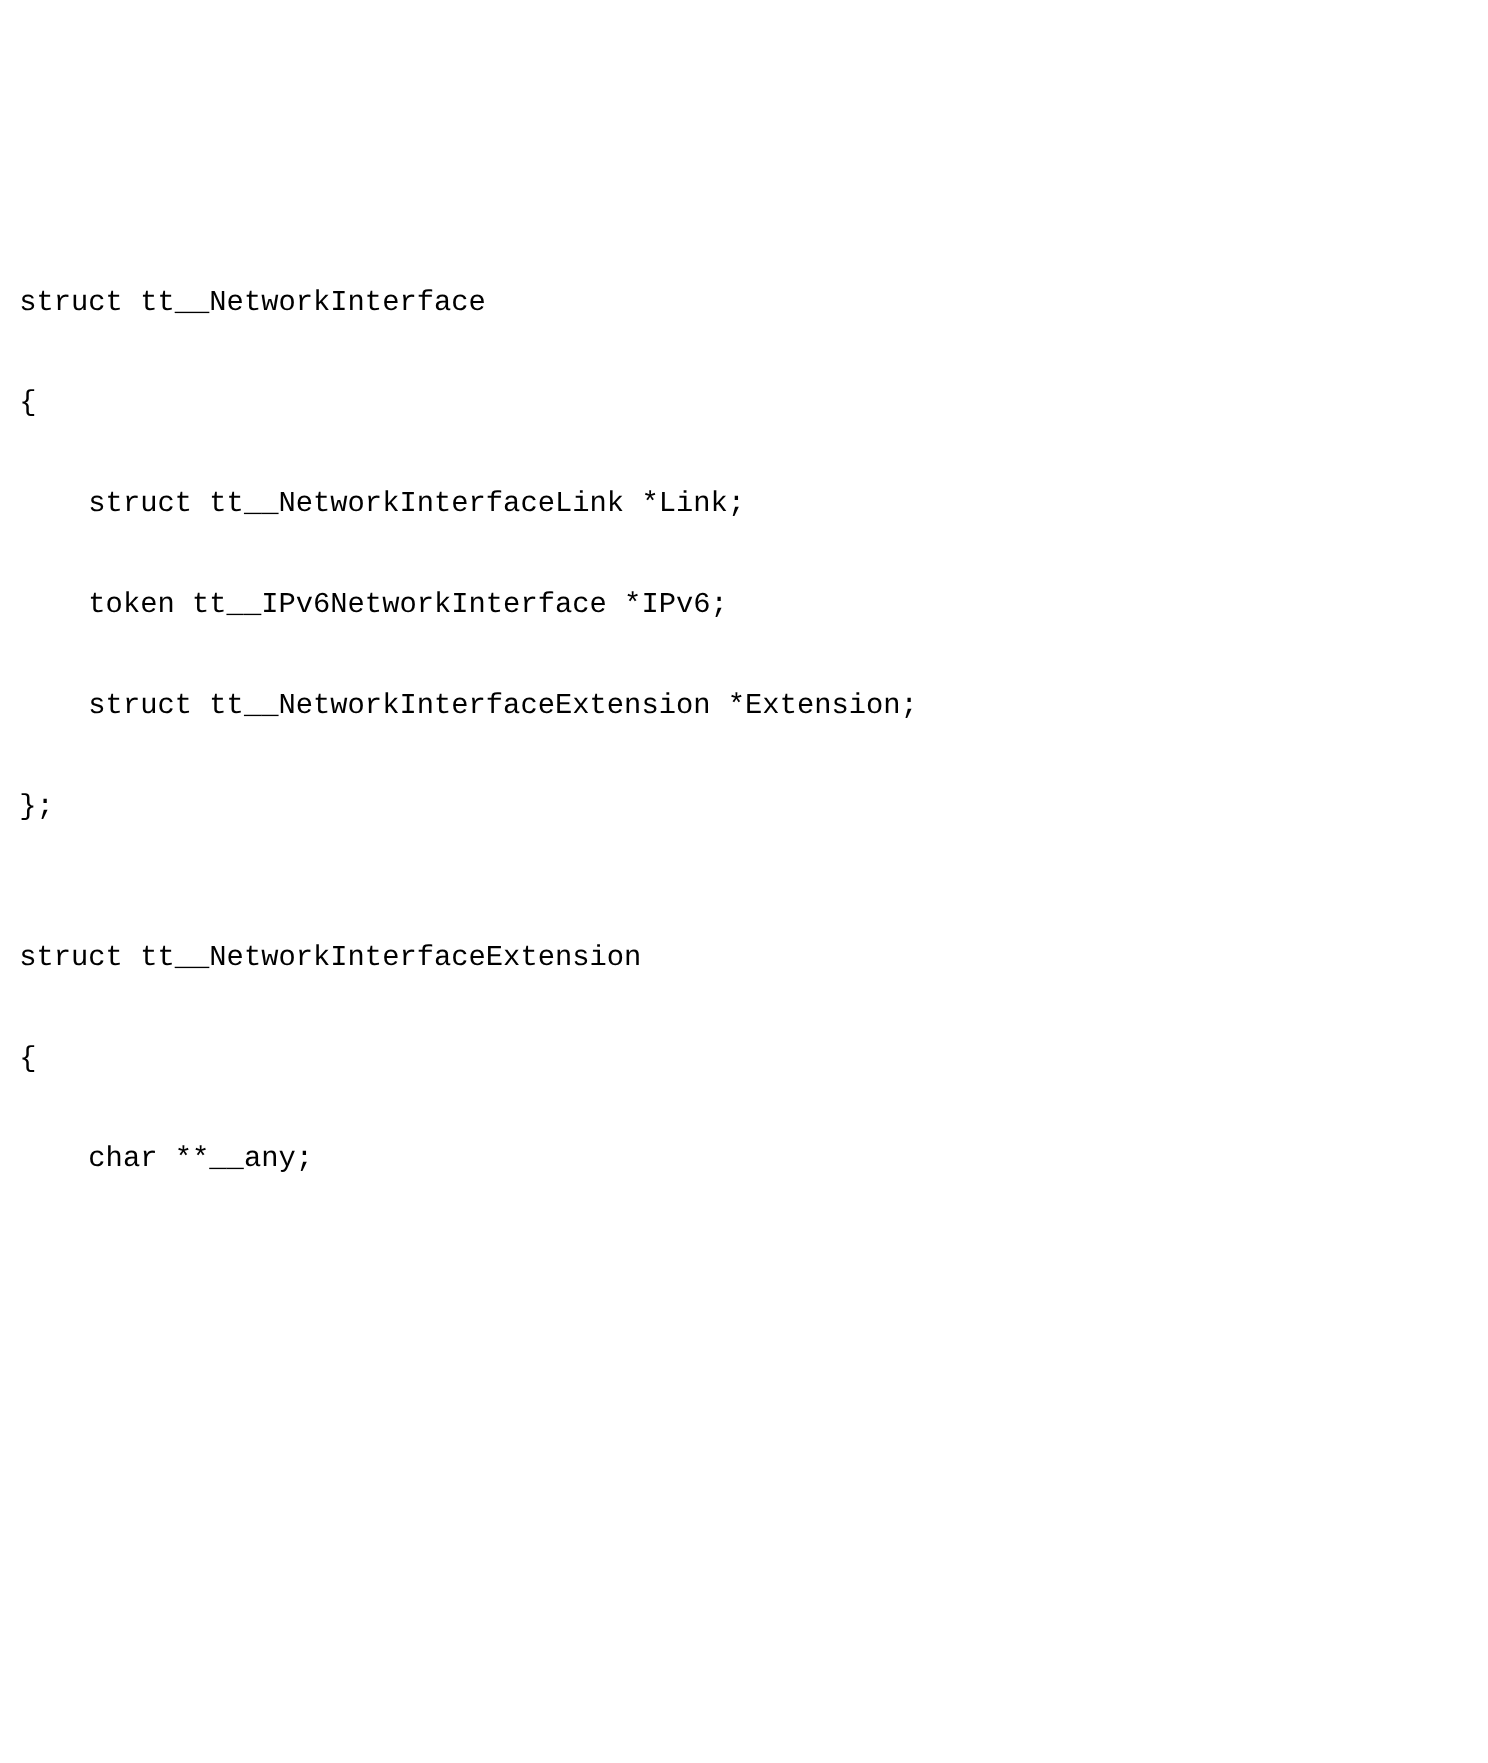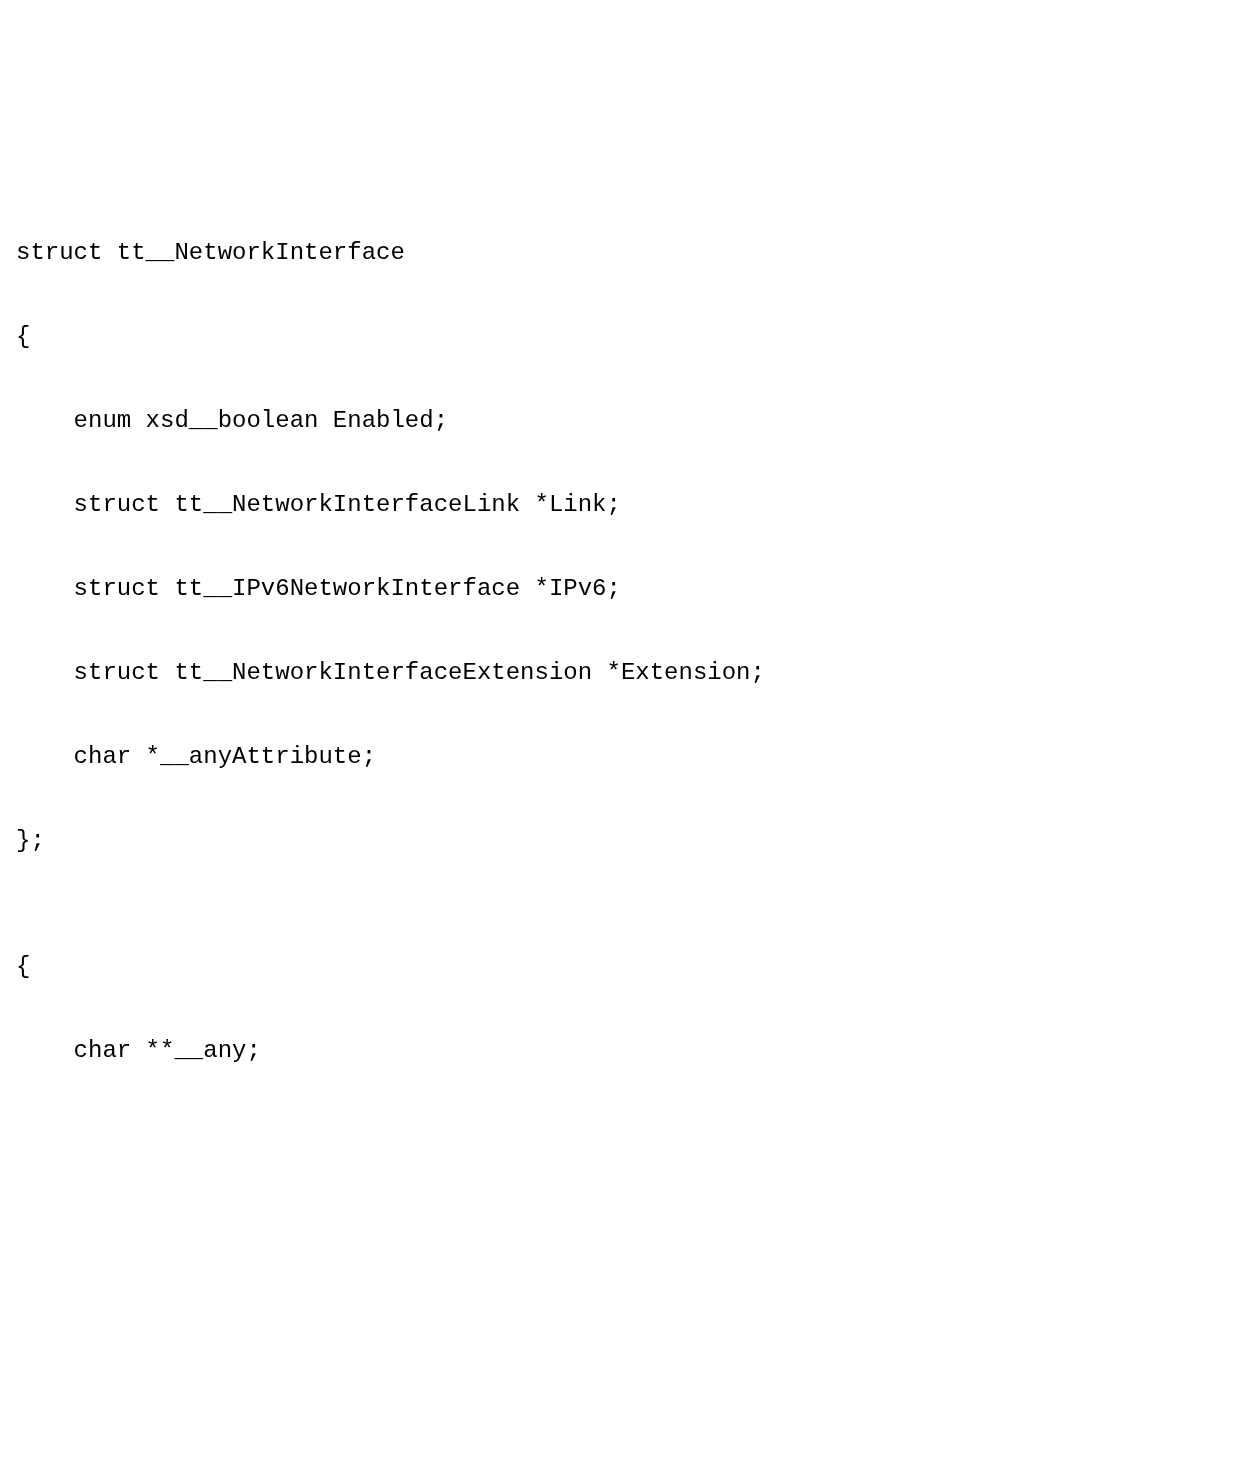--- a/index.html
+++ b/index.html
@@ -23,27 +23,26 @@
   }
 </style>
 </head>
 <body>
 
 
 
 <div>
 <div class="code-line">struct tt__NetworkInterface</div>
 <div class="code-line">{</div>
-<div class="code-line">    enum xsd__boolean Enabled;</div>
 <div class="code-line">    struct tt__NetworkInterfaceLink *Link;</div>
-<div class="code-line">    struct tt__IPv6NetworkInterface *IPv6;</div>
+<div class="code-line">    token tt__IPv6NetworkInterface *IPv6;</div>
 <div class="code-line">    struct tt__NetworkInterfaceExtension *Extension;</div>
-<div class="code-line">    char *__anyAttribute;</div>
 <div class="code-line">};</div>
 <div class="code-line"></div>
+<div class="code-line">struct tt__NetworkInterfaceExtension</div>
 <div class="code-line">{</div>
 <div class="code-line">    char **__any;</div>
 
 
 <div class="code-line"></div>
 
 
 
 
 

